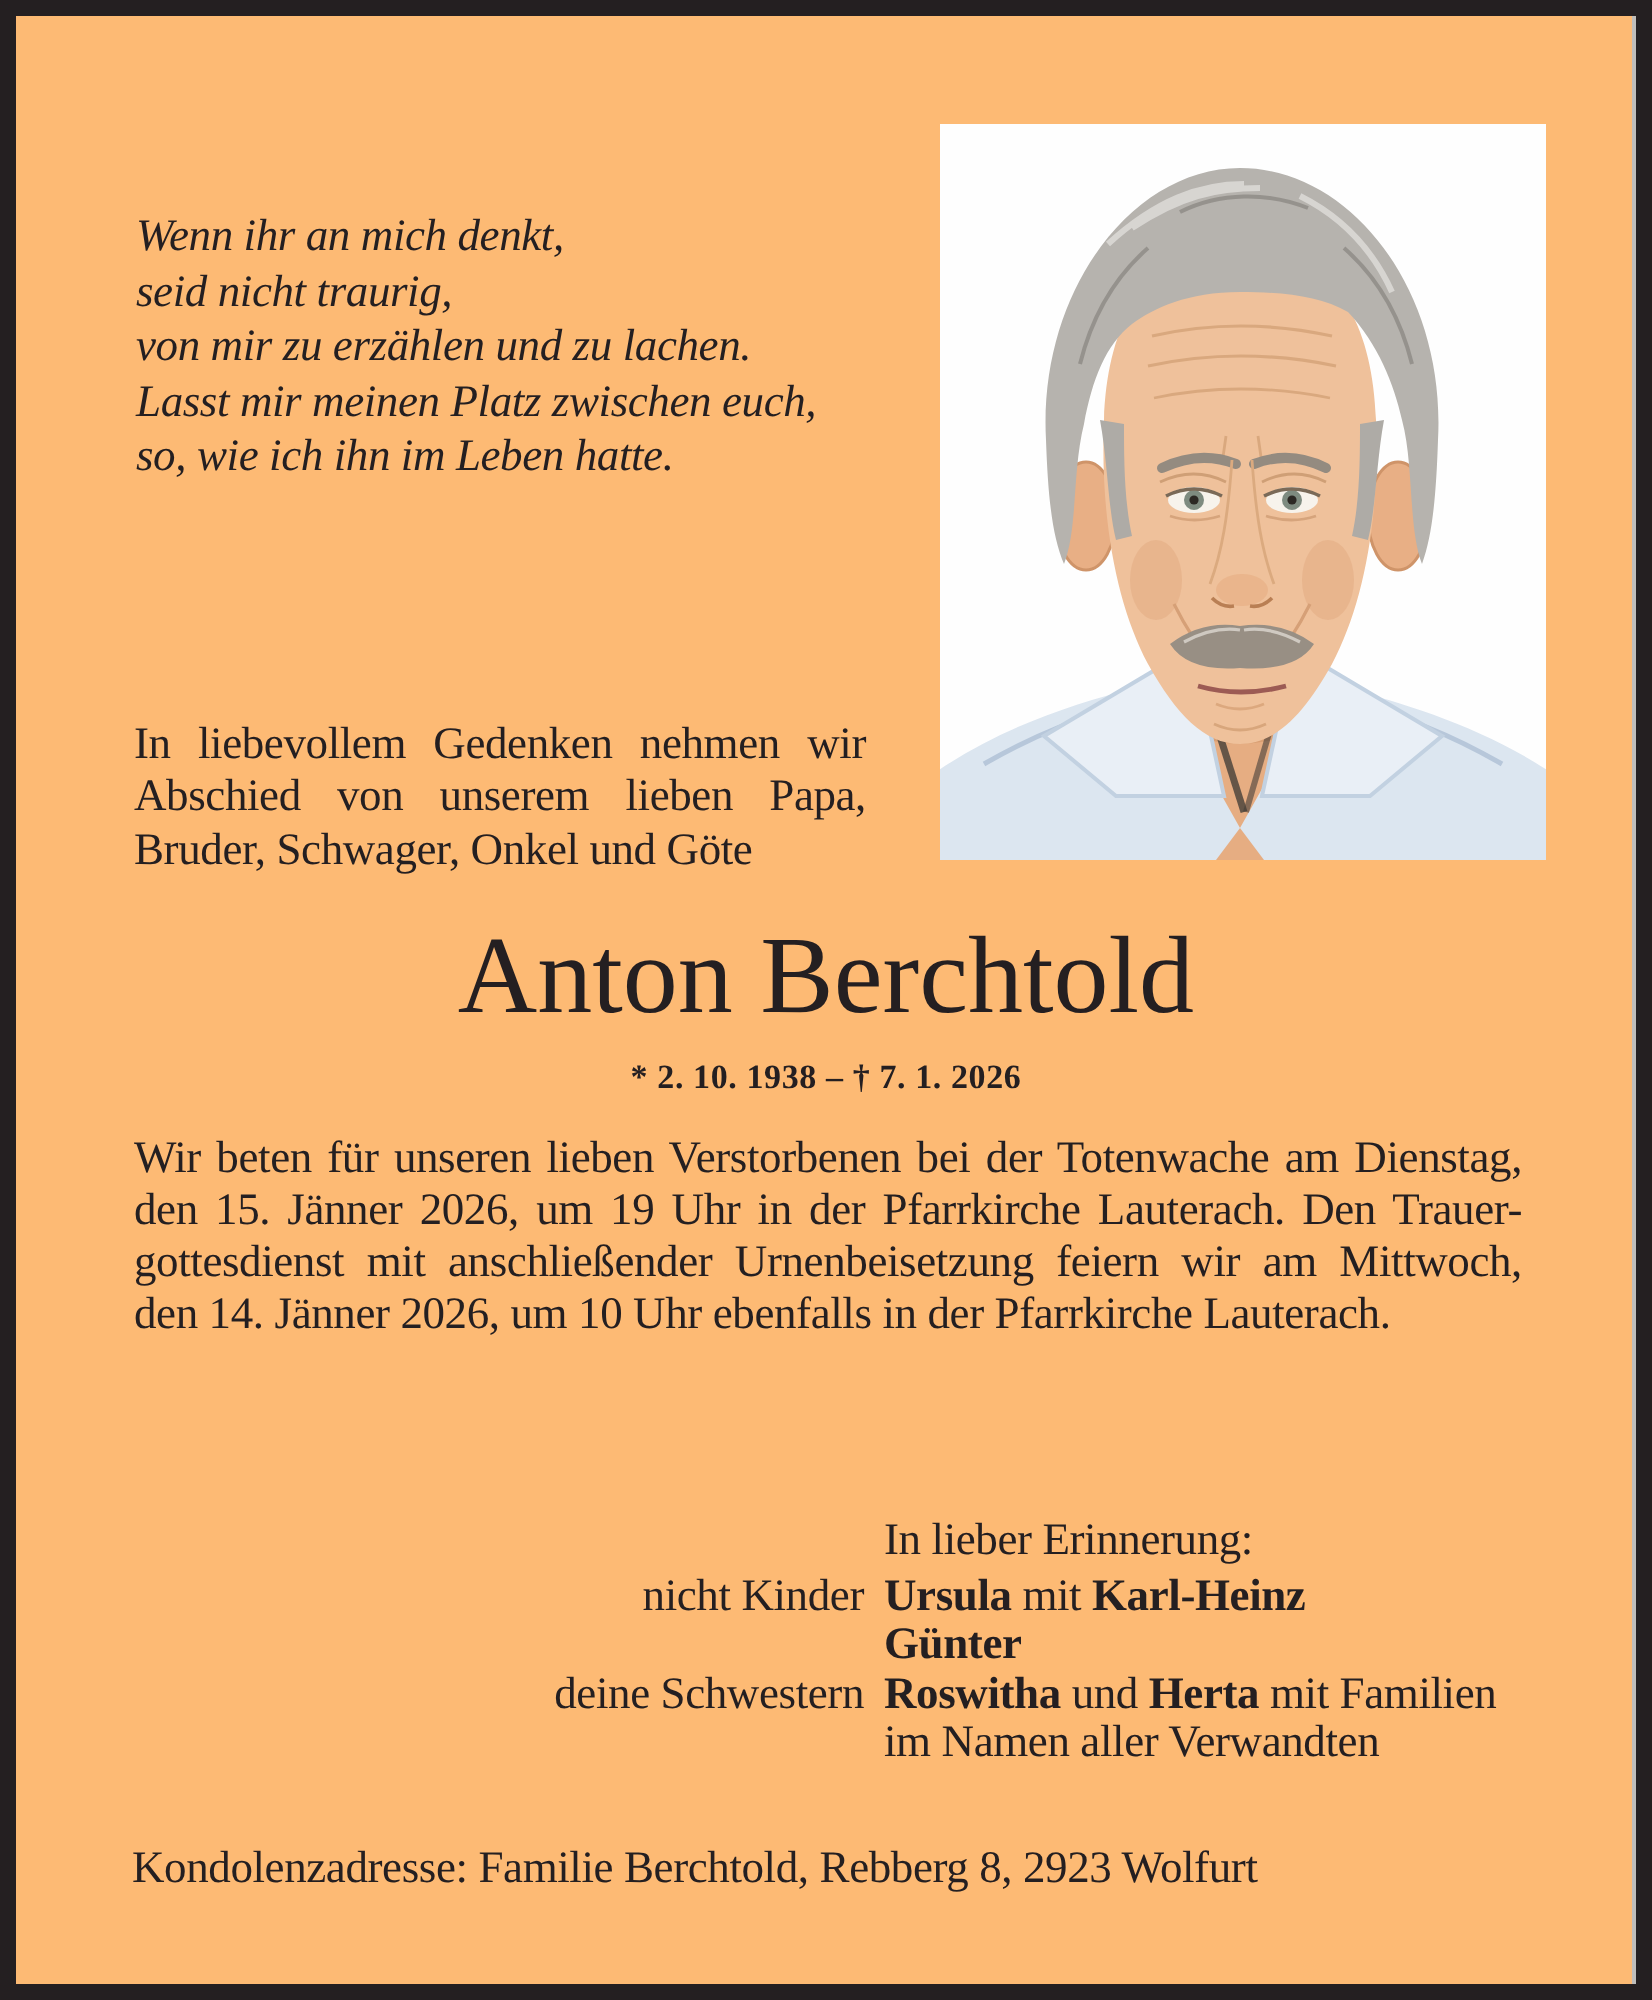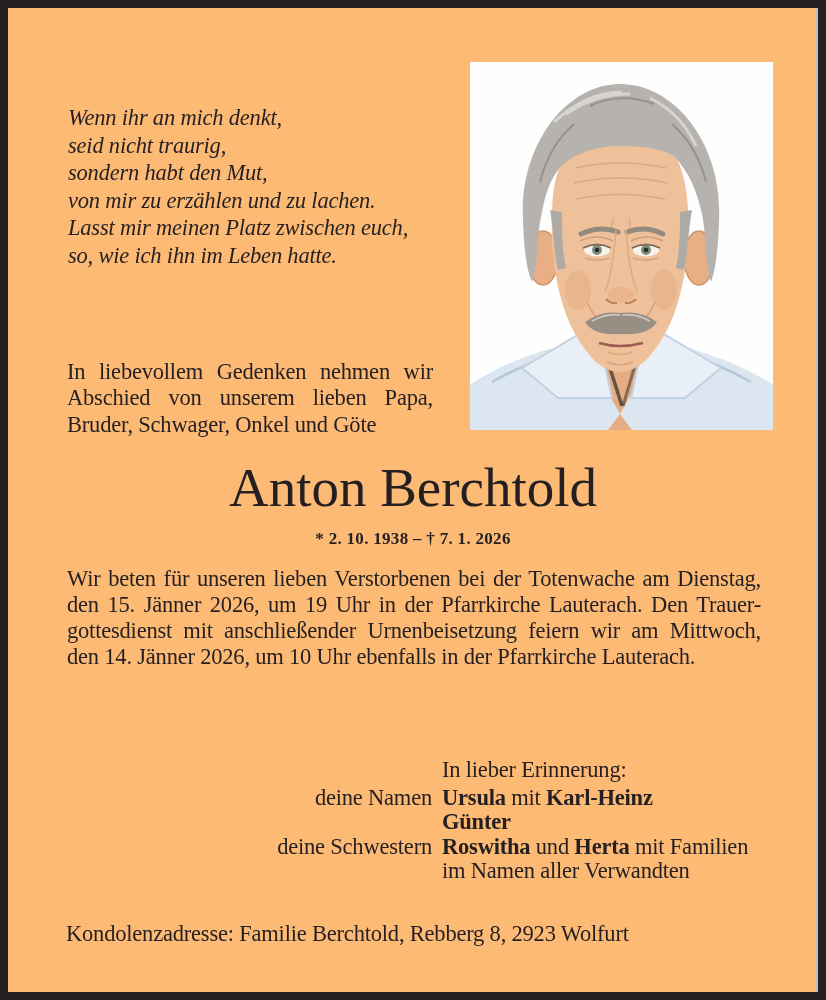--- a/index.html
+++ b/index.html
@@ -97,21 +97,20 @@
 <body>
 
 <div class="page">
 
   <div class="frame"></div>
   <div class="frame-inner-line"></div>
 
   <div class="abs poem">
     <div>Wenn ihr an mich denkt,</div>
     <div>seid nicht traurig,</div>
-    <div>sondern habt den Mut,</div>
     <div>von mir zu erzählen und zu lachen.</div>
     <div>Lasst mir meinen Platz zwischen euch,</div>
     <div>so, wie ich ihn im Leben hatte.</div>
   </div>
 
   <div class="abs photo">
     <svg viewBox="0 0 303 368" xmlns="http://www.w3.org/2000/svg">
       <rect x="0" y="0" width="303" height="368" fill="#fefefe"></rect>
 
       <path d="M-2,368 L-2,324 C30,302 66,290 98,282 C116,277 128,270 136,262 L150,255 L164,262 C172,270 184,277 202,282 C234,290 272,302 305,324 L305,368 Z" fill="#dce6f0"></path>
@@ -195,21 +194,21 @@
     <div class="just">gottesdienst mit anschließender Urnenbeisetzung feiern wir am Mittwoch,</div>
     <div>den 14. Jänner 2026, um 10 Uhr ebenfalls in der Pfarrkirche Lauterach.</div>
   </div>
 
 
   <div class="abs memorial">
     <div class="mem-grid">
       <div class="mem-label"></div>
       <div class="mem-value mem-heading">In lieber Erinnerung:</div>
 
-      <div class="mem-label">deine Namen</div>
+      <div class="mem-label">nicht Kinder</div>
       <div class="mem-value mline">
         <span class="b">Ursula</span><span>mit</span><span class="b">Karl-Heinz</span>
       </div>
 
       <div class="mem-label"></div>
       <div class="mem-value b">Günter</div>
 
       <div class="mem-label">deine Schwestern</div>
       <div class="mem-value mline">
         <span class="b">Roswitha</span><span>und</span><span class="b">Herta</span><span>mit Familien</span>

